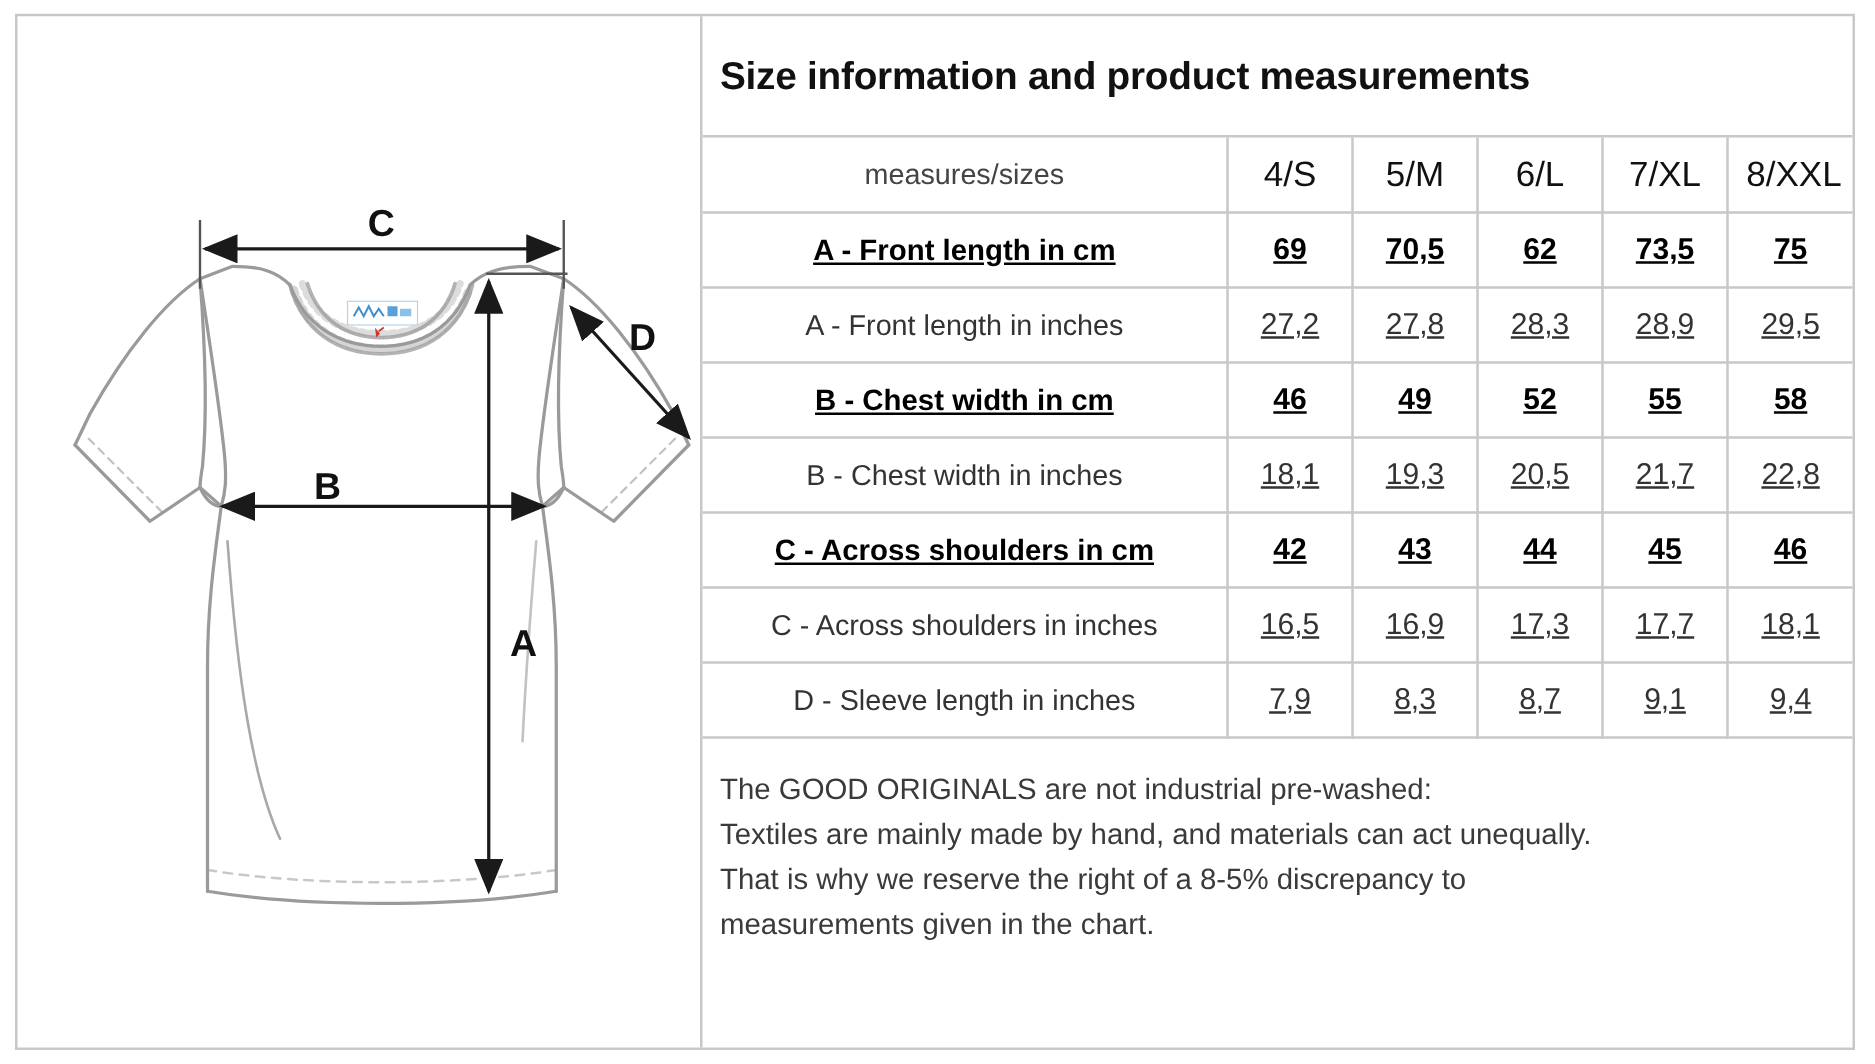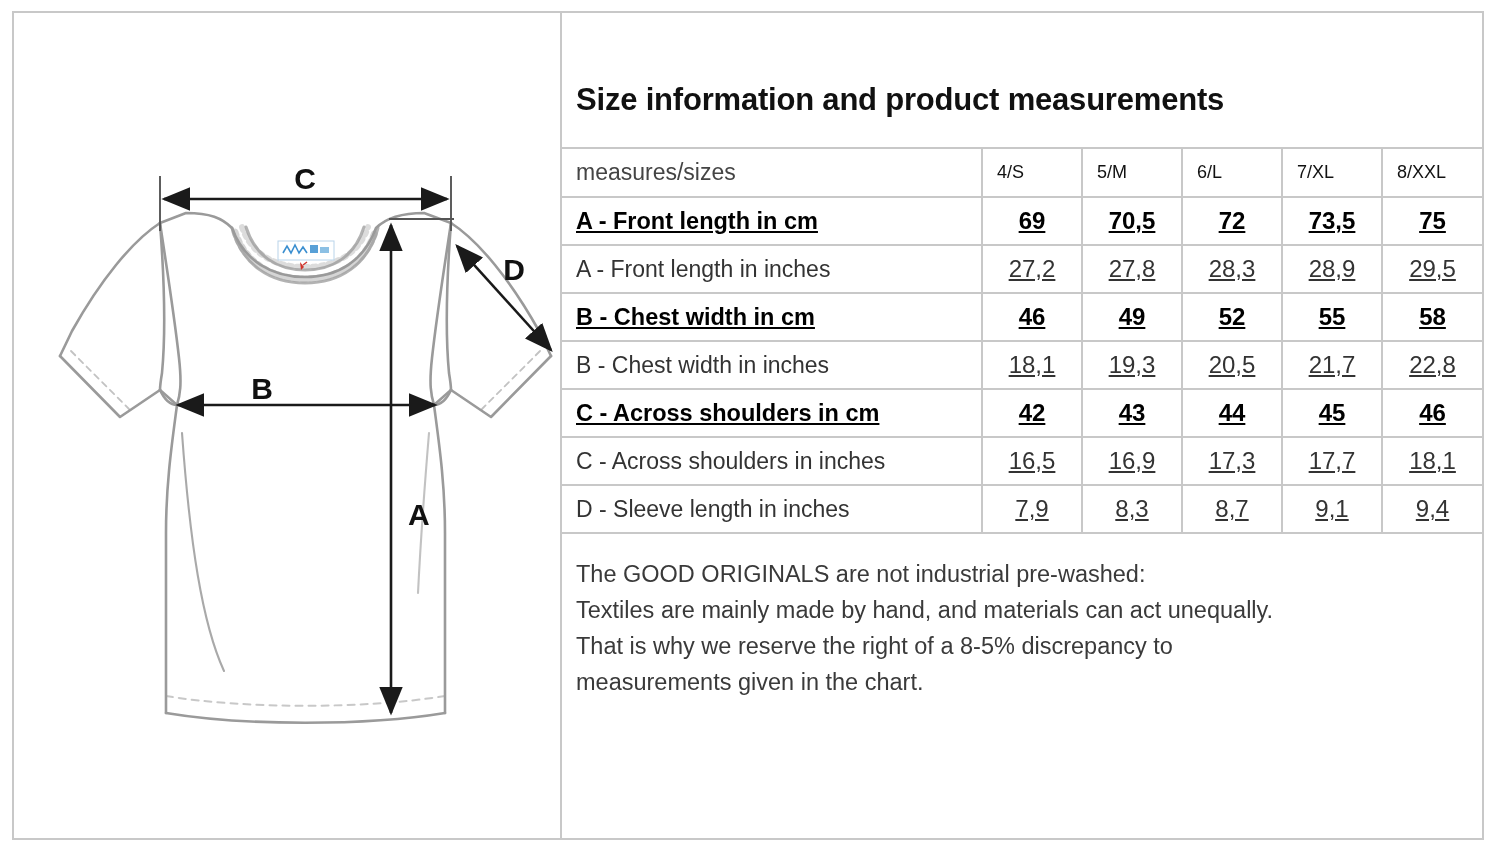--- a/index.html
+++ b/index.html
@@ -40,21 +40,20 @@
     left: 0;
     top: 0;
   }
 
   
   #table-panel {
     flex: 1 1 auto;
     display: flex;
     flex-direction: column;
     box-sizing: border-box;
-    margin-top: 39px;
   }
 
   .chart-title {
     height: 97px;
     flex: 0 0 97px;
     display: flex;
     align-items: center;
     padding-left: 14px;
     box-sizing: border-box;
     border-bottom: 2px solid #c8c8c8;
@@ -66,25 +65,26 @@
   }
 
   table.size-table {
     border-collapse: collapse;
     table-layout: fixed;
     width: 100%;
   }
   table.size-table td {
     border-bottom: 2px solid #c8c8c8;
     border-right: 2px solid #c8c8c8;
-    height: 48px;
+    height: 60px;
     box-sizing: border-box;
     padding: 0 14px;
     white-space: nowrap;
     overflow: hidden;
+    text-align: center;
   }
   table.size-table td:last-child { border-right: none; }
 
   col.c-label { width: 420px; }
   col.c-size  { width: 100px; }
 
   .lbl {
     font-size: 23px;
     color: #333;
     text-align: left;
@@ -103,21 +103,21 @@
   }
   .val.bold {
     font-weight: 700;
     color: #000;
   }
   .hdr-label {
     font-size: 23px;
     color: #444;
   }
   .hdr-size {
-    font-size: 18px;
+    font-size: 28px;
     color: #111;
     text-align: left;
     padding-left: 14px;
   }
 
   .note {
     padding: 22px 16px 0 14px;
     font-size: 23.5px;
     line-height: 36px;
     color: #3a3a3a;
@@ -270,21 +270,21 @@
             <td class="hdr-size">4/S</td>
             <td class="hdr-size">5/M</td>
             <td class="hdr-size">6/L</td>
             <td class="hdr-size">7/XL</td>
             <td class="hdr-size">8/XXL</td>
           </tr>
           <tr>
             <td class="lbl bold">A - Front length in cm</td>
             <td class="val bold">69</td>
             <td class="val bold">70,5</td>
-            <td class="val bold">72</td>
+            <td class="val bold">62</td>
             <td class="val bold">73,5</td>
             <td class="val bold">75</td>
           </tr>
           <tr>
             <td class="lbl">A - Front length in inches</td>
             <td class="val">27,2</td>
             <td class="val">27,8</td>
             <td class="val">28,3</td>
             <td class="val">28,9</td>
             <td class="val">29,5</td>

